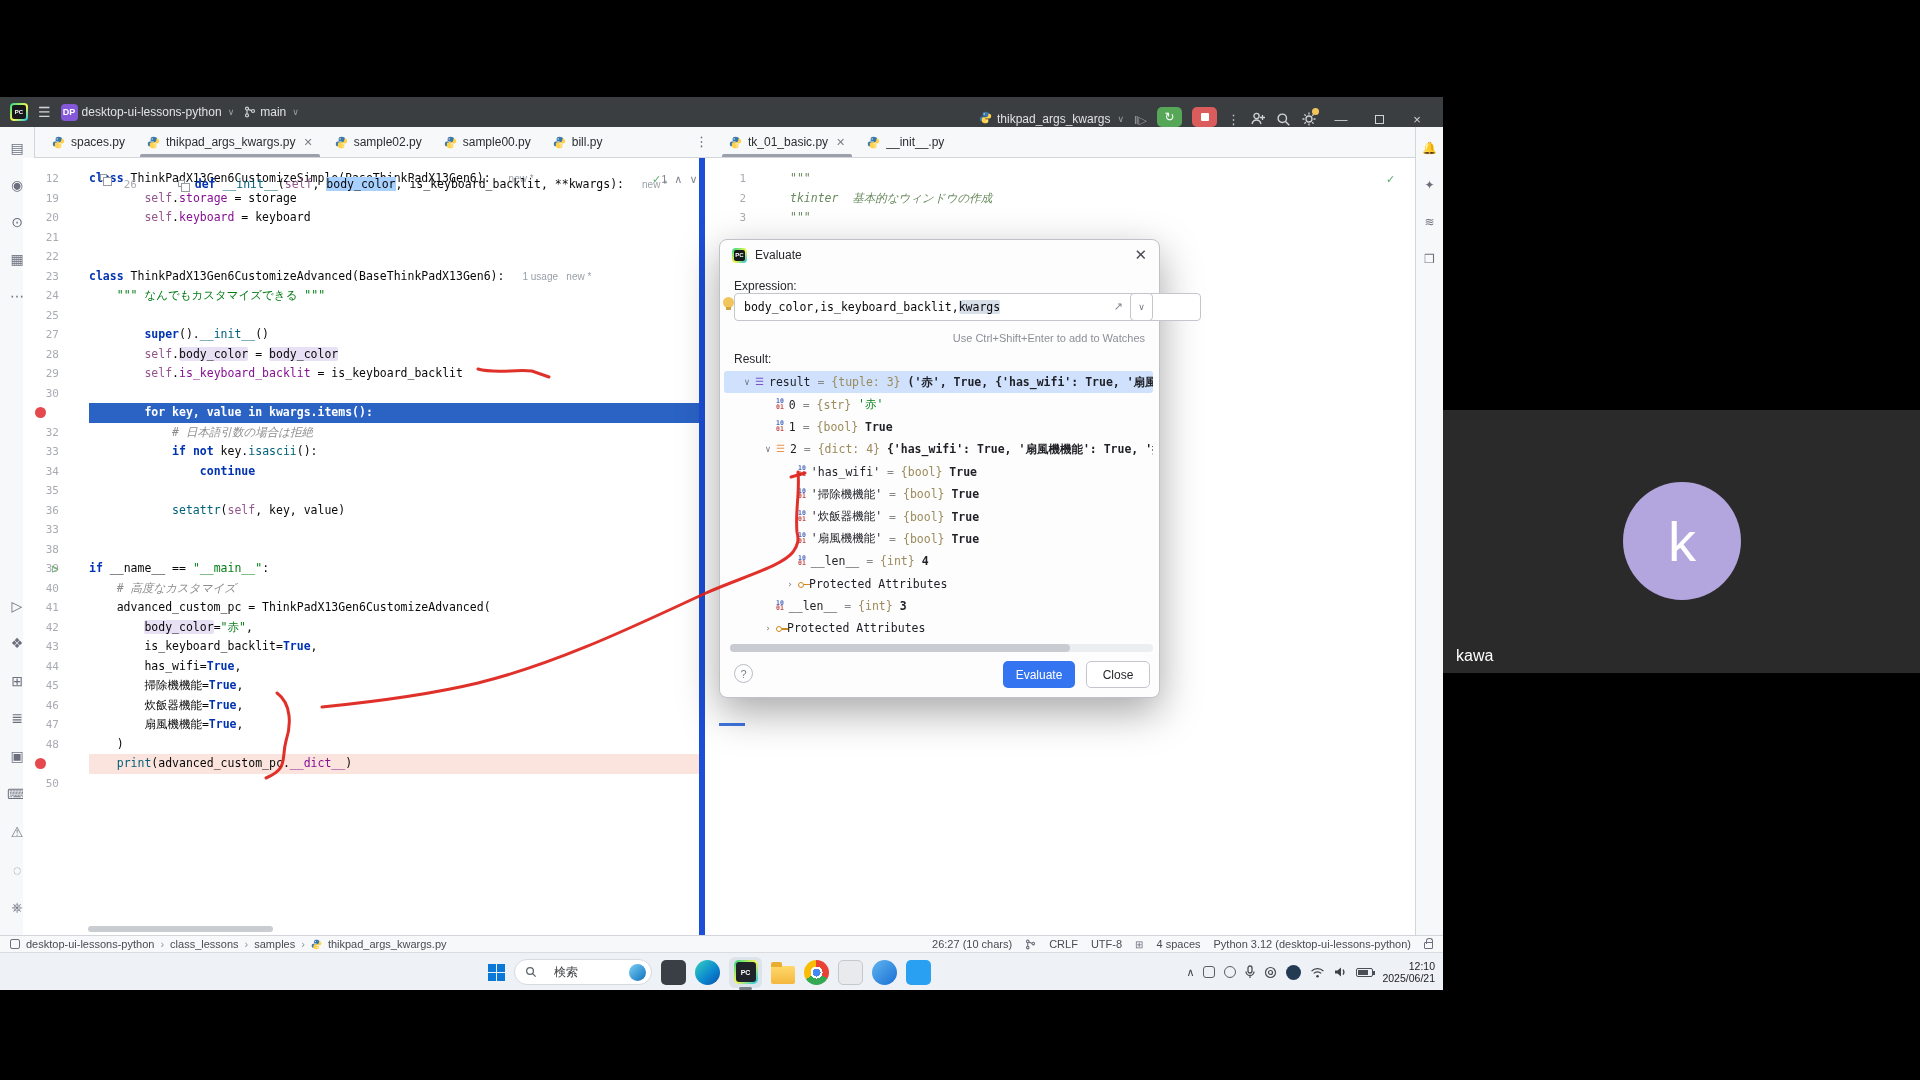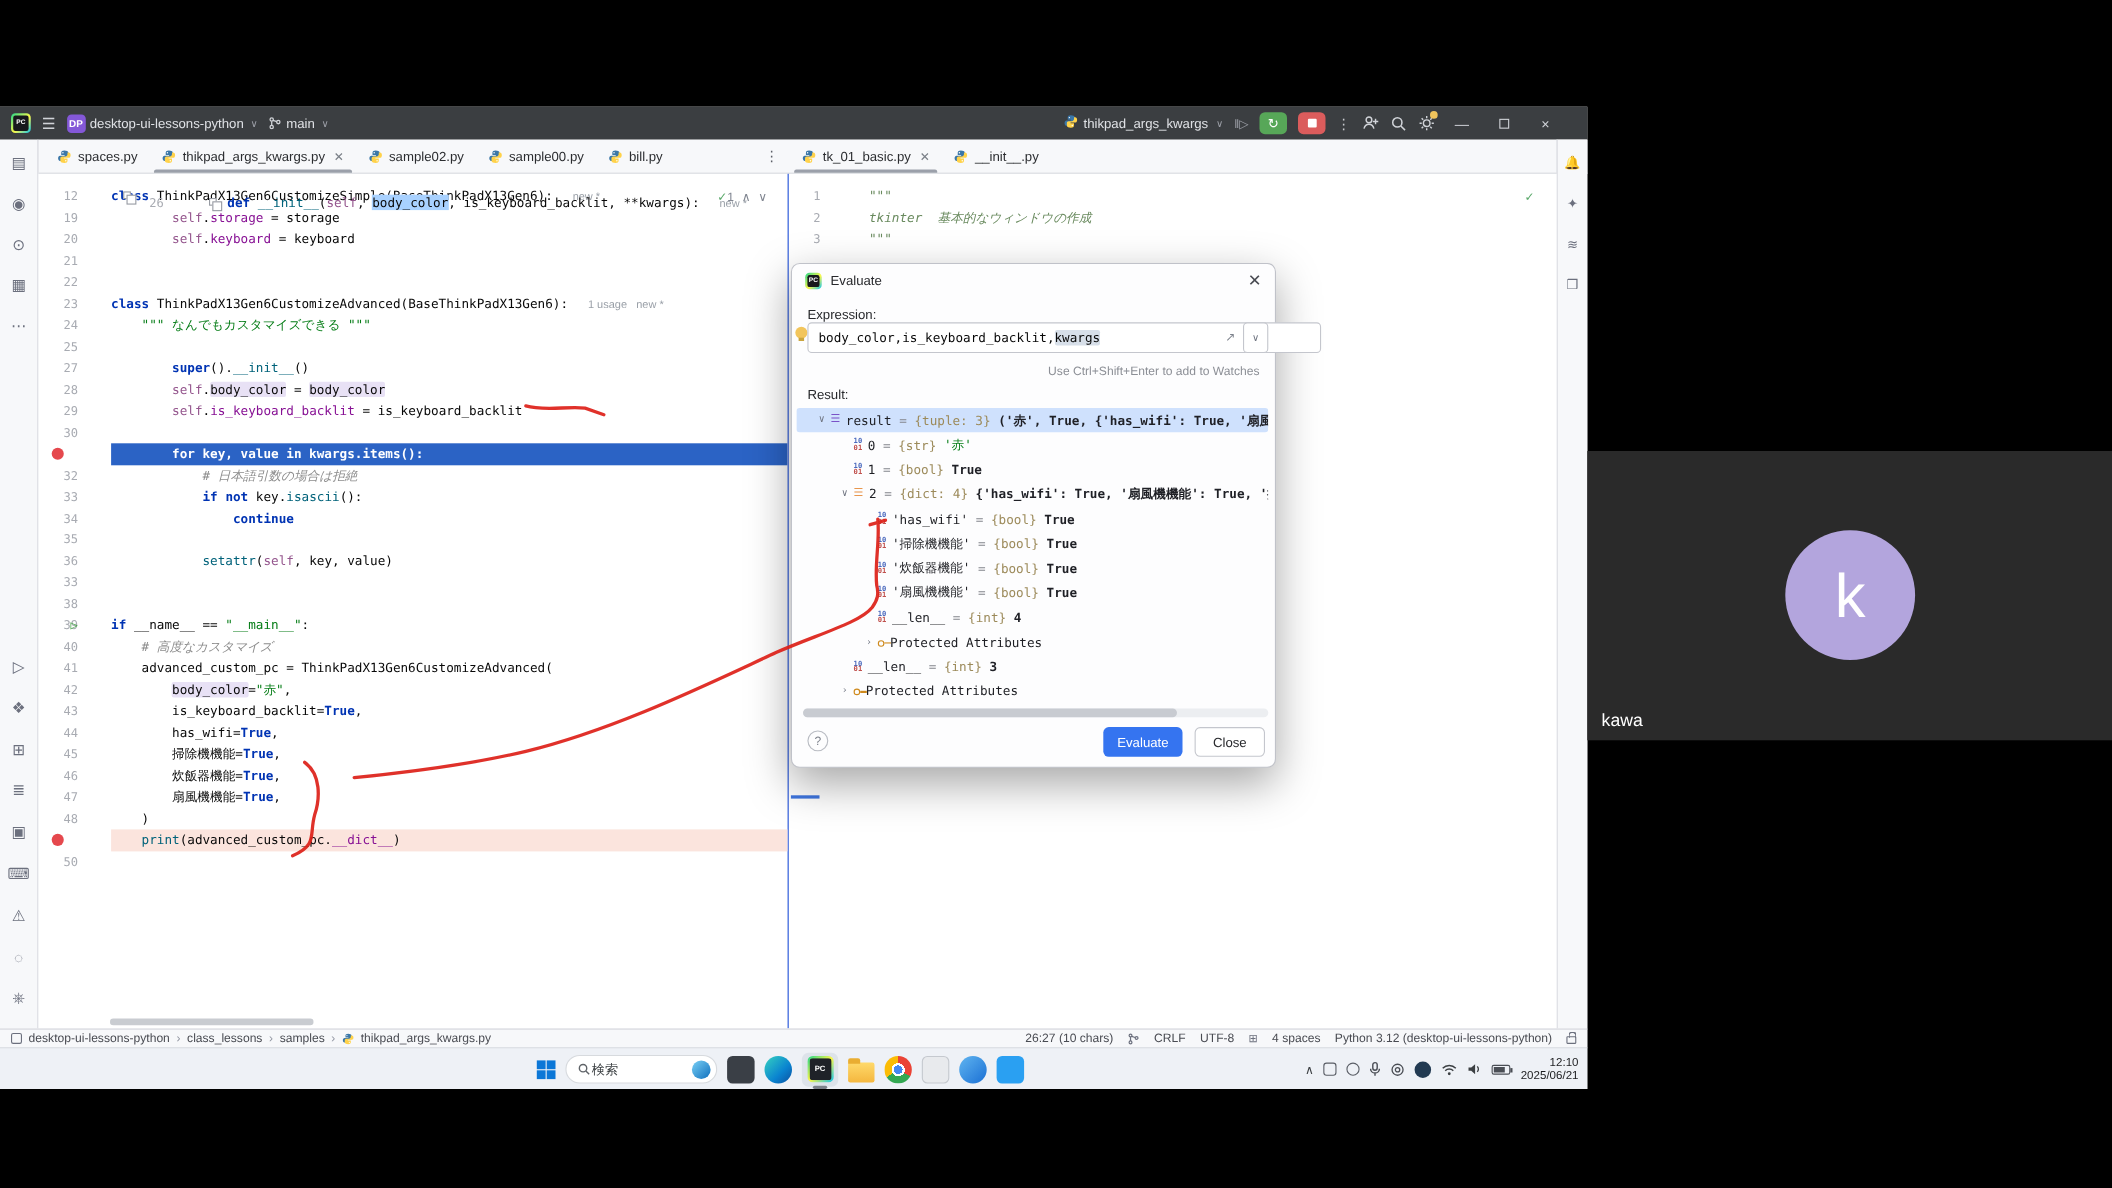--- a/index.html
+++ b/index.html
@@ -9,21 +9,21 @@
 
   
   .toolbar{position:absolute;left:0;top:0;width:1443px;height:30px;background:#3b3e41;display:flex;align-items:center;color:#dfe1e5;font-size:12px}
   .tb-left{display:flex;align-items:center;gap:10px;padding-left:10px}
   .pclogo{width:18px;height:18px;border-radius:4px;background:linear-gradient(135deg,#21d789,#fcf84a 55%,#07c3f2);position:relative}
   .pclogo i{position:absolute;left:2px;top:2px;right:2px;bottom:2px;background:#17181c;border-radius:2px;color:#fff;font-style:normal;font-size:6px;font-weight:bold;display:flex;align-items:center;justify-content:center}
   .ham{font-size:14px;color:#d0d3d8;cursor:pointer}
   .dpbadge{width:17px;height:17px;border-radius:4px;background:#8458d8;color:#fff;font-size:9px;font-weight:bold;display:flex;align-items:center;justify-content:center}
   .chev{color:#9da0a8;font-size:9px;margin-left:2px}
   .tb-item{display:flex;align-items:center;gap:4px;cursor:pointer}
-  .tb-right{position:absolute;right:0;top:0;height:30px;display:flex;align-items:center;gap:10px;padding-right:24px}
+  .tb-right{position:absolute;right:0;top:0;height:30px;display:flex;align-items:flex-end;gap:10px;padding-right:12px}
   .runcfg{display:flex;align-items:center;gap:5px}
   .grnbtn{width:25px;height:20px;border-radius:5px;background:#57a758;color:#fff;display:flex;align-items:center;justify-content:center;font-size:12px;cursor:pointer}
   .redbtn{width:25px;height:20px;border-radius:5px;background:#db5c5c;display:flex;align-items:center;justify-content:center;cursor:pointer}
   .redbtn i{width:8px;height:8px;background:#fff;border-radius:1px}
   .kebab{color:#c6c9ce;font-size:13px;cursor:pointer}
   .winctl{font-size:13px;color:#d0d3d8;width:28px;text-align:center;cursor:pointer}
   .maxbox{width:9px;height:9px;border:1.3px solid #d0d3d8;display:inline-block}
   .gearwrap{position:relative}
   .dot{position:absolute;right:-2px;top:-3px;width:7px;height:7px;border-radius:50%;background:#f2c55c}
 
@@ -37,21 +37,21 @@
   .tabkebab{position:absolute;top:7px;color:#5b5e66;font-size:13px;cursor:pointer}
 
   
   .stripe-l{position:absolute;left:0;top:30px;width:35px;height:808px;background:#f7f8fa;border-right:1px solid #d3d5db}
   .stripe-r{position:absolute;right:0;top:30px;width:28px;height:808px;background:#f7f8fa;border-left:1px solid #d3d5db}
   .sicon{position:absolute;left:0;width:100%;text-align:center;color:#6c707e;font-size:14px;cursor:pointer;line-height:16px}
   .stripe-r .sicon{font-size:12px}
 
   
   .pane{position:absolute;top:61px;bottom:55px;background:#fff;overflow:hidden}
-  #paneL{left:35px;width:682px;border-right:1px solid #1d4ed8}
+  #paneL{left:23px;width:682px;border-right:6px solid #1d4ed8}
   #paneR{left:718px;width:697px}
   .codecol{position:absolute;left:0;top:11px;right:0;font-family:"DejaVu Sans Mono",monospace;font-size:11.5px;line-height:19.5px;color:#080808}
   .cl{position:relative;display:flex;height:19.5px;white-space:pre}
   .ln{width:38px;text-align:right;color:#a8abb2;font-size:11px;flex:none;padding-right:2px}
   #paneR .ln{width:30px}
   .gma{width:28px;flex:none}
   #paneR .gma{width:42px}
   .codewrap{position:relative;flex:1;white-space:pre}
   .tk.kw{color:#0033b3;font-weight:600}
   .tk.fn{color:#00627a}
@@ -117,21 +117,21 @@
   .sbico{color:#6c707e;font-size:10px}
   .lock{width:9px;height:7px;border:1.2px solid #6c707e;border-radius:1px;position:relative;margin-top:3px}
   .lock::before{content:"";position:absolute;left:1px;top:-5px;width:5px;height:5px;border:1.2px solid #6c707e;border-bottom:none;border-radius:3px 3px 0 0}
   .sqico{width:10px;height:10px;border:1.2px solid #6c707e;border-radius:2px}
 
   
   .taskbar{position:absolute;left:0;bottom:0;width:1443px;height:38px;background:#eef1f6;border-top:1px solid #d9dce1}
   .tb-center{position:absolute;left:488px;top:0;height:38px;display:flex;align-items:center;gap:9px}
   .winlogo{width:17px;height:17px;display:grid;grid-template-columns:8px 8px;grid-template-rows:8px 8px;gap:1px;cursor:pointer}
   .winlogo i{background:#0b77d7}
-  .searchpill{width:138px;height:26px;border-radius:13px;background:#fff;border:1px solid #d7dade;display:flex;align-items:center;gap:1px;padding:0 5px 0 10px;font-size:12px;color:#3c4043;cursor:text}
+  .searchpill{width:138px;height:26px;border-radius:13px;background:#fff;border:1px solid #d7dade;display:flex;align-items:center;gap:17px;padding:0 5px 0 10px;font-size:12px;color:#3c4043;cursor:text}
   .bing{margin-left:auto;width:17px;height:17px;border-radius:50%;background:linear-gradient(135deg,#7ad0f5,#0e6fbd)}
   .appico{width:25px;height:25px;border-radius:5px;cursor:pointer}
   .activewrap{width:33px;height:31px;background:#dde3ea;border-radius:6px;display:flex;align-items:center;justify-content:center;position:relative;cursor:pointer}
   .activewrap::after{content:"";position:absolute;bottom:-2px;left:10px;width:13px;height:3px;border-radius:2px;background:#7d838c}
   .pcsquare{width:24px;height:24px;border-radius:5px;background:linear-gradient(#1f2228,#1f2228) padding-box,linear-gradient(135deg,#21d789,#fcf84a,#07c3f2) border-box;border:2px solid transparent;color:#fff;font-size:7px;font-weight:bold;display:flex;align-items:center;justify-content:center}
   .folder{position:relative;width:24px;height:18px;margin-top:5px;background:linear-gradient(#ffd96a,#f4b73f);border-radius:2px}
   .folder::before{content:"";position:absolute;left:0;top:-4px;width:11px;height:5px;background:#e9ad32;border-radius:2px 2px 0 0}
   .chrome{background:radial-gradient(circle at 50% 50%,#4688f1 0 4px,#fff 4px 6px,transparent 6px),conic-gradient(#ea4335 0 33%,#34a853 0 66%,#fbbc05 0 100%);border-radius:50%}
   .tray{position:absolute;right:8px;top:0;height:38px;display:flex;align-items:center;gap:9px;color:#26282c}
   .trayico{font-size:11px;color:#3c4043}

